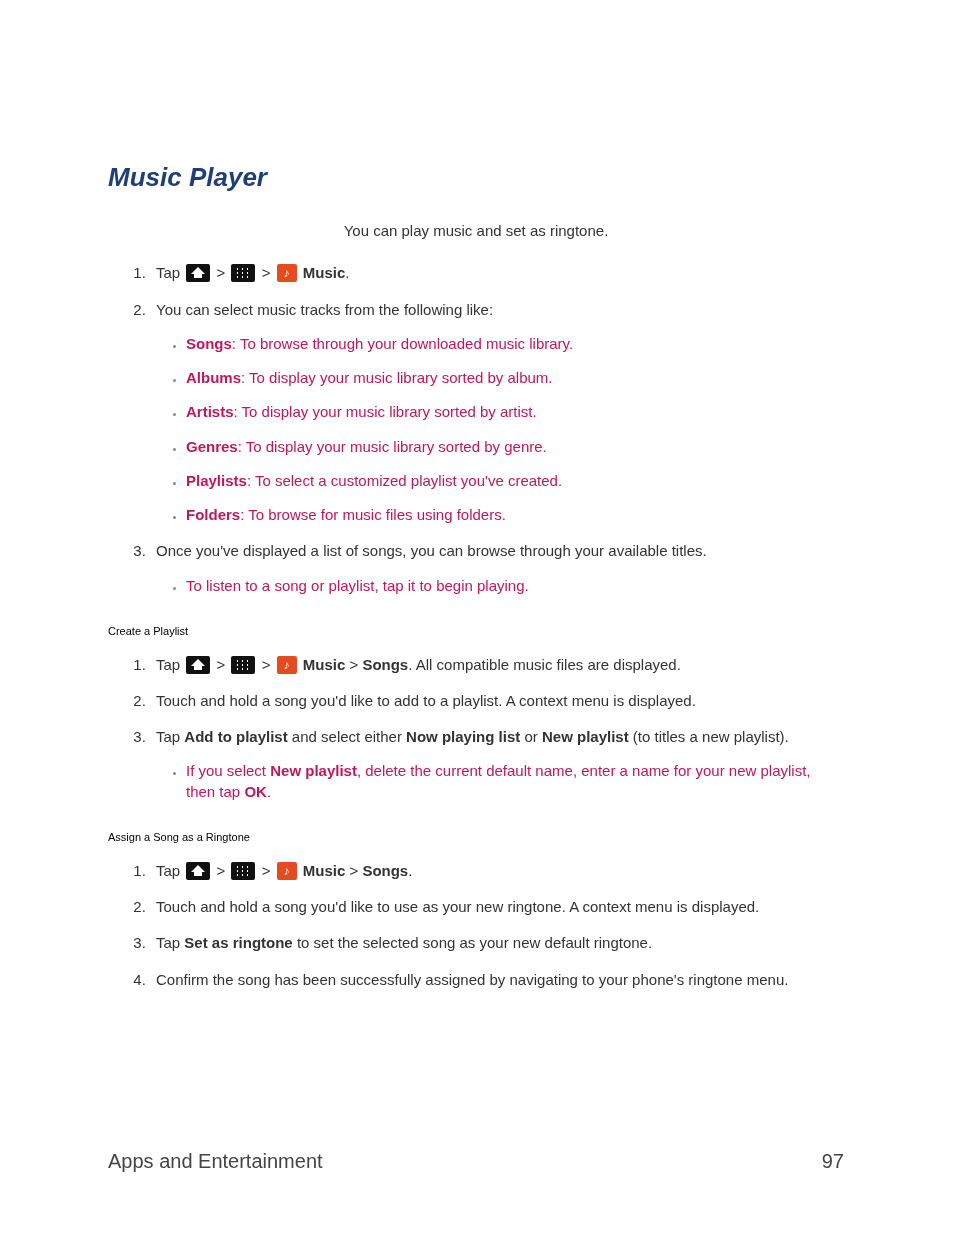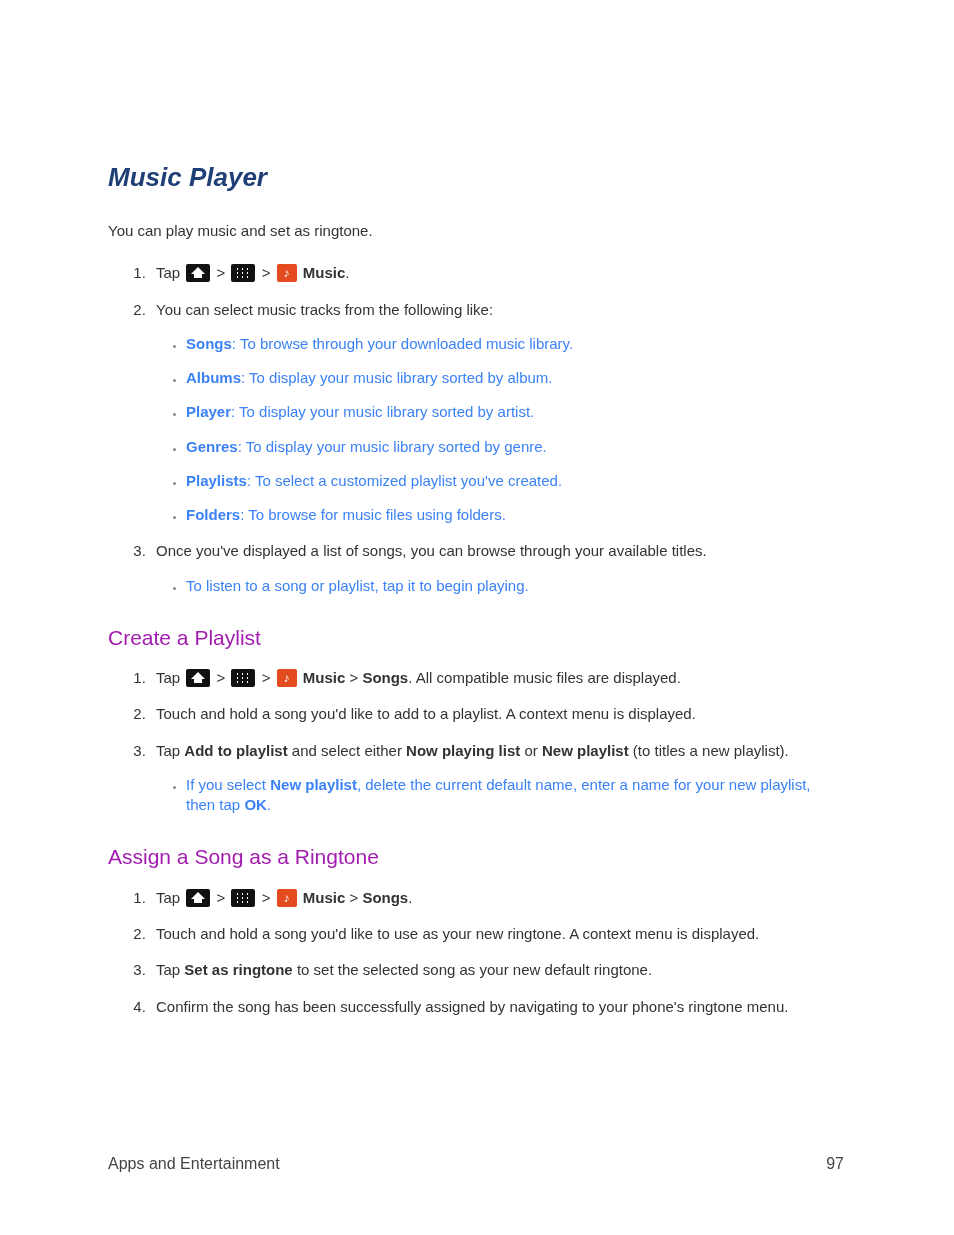--- a/index.html
+++ b/index.html
@@ -19,44 +19,45 @@
     line-height: 1.35;
   }
   h1.title {
     font-size: 26px;
     font-style: italic;
     color: #1f3f76;
     font-weight: 600;
     margin: 0 0 26px 0;
   }
   h2.sub {
-    font-size: 21px;
-    color: #a21caf;
+    font-size: 11px;
+    color: #000000;
     font-weight: 400;
     margin: 28px 0 12px 0;
   }
   p.intro {
     margin: 0 0 22px 0;
+    text-align: center;
   }
   ol.steps {
     margin: 16px;
     padding-left: 26px;
   }
   ol.steps > li {
     margin-bottom: 16px;
     padding-left: 6px;
   }
   ul.bullets {
     list-style-type: disc;
     margin: 14px 0 0 0;
     padding-left: 30px;
   }
   ul.bullets > li {
     margin-bottom: 14px;
-    color: #3b82f6;
+    color: #be185d;
   }
   ul.bullets > li::marker {
     color: #888;
     font-size: 11px;
   }
   .b { font-weight: 700; }
   .icon {
     display: inline-block;
     width: 24px;
     height: 18px;
@@ -119,21 +120,21 @@
   }
   .icon-menu::before { top: 4px; box-shadow: 0 4px 0 #fff; }
   .icon-menu::after { top: 12px; }
   .footer {
     position: absolute;
     left: 108px;
     right: 108px;
     bottom: 60px;
     display: flex;
     justify-content: space-between;
-    font-size: 16px;
+    font-size: 20px;
     color: #444;
   }
 </style>
 </head>
 <body>
 
 <div class="page">
 
   <h1 class="title">Music Player</h1>
 
@@ -146,21 +147,21 @@
       <span class="icon icon-apps"></span>
       <span>&gt;</span>
       <span class="icon icon-music"></span>
       <span class="b">Music</span><span>.</span>
     </li>
     <li>
       <span>You can select music tracks from the following like:</span>
       <ul class="bullets">
         <li><span class="b">Songs</span><span>: To browse through your downloaded music library.</span></li>
         <li><span class="b">Albums</span><span>: To display your music library sorted by album.</span></li>
-        <li><span class="b">Player</span><span>: To display your music library sorted by artist.</span></li>
+        <li><span class="b">Artists</span><span>: To display your music library sorted by artist.</span></li>
         <li><span class="b">Genres</span><span>: To display your music library sorted by genre.</span></li>
         <li><span class="b">Playlists</span><span>: To select a customized playlist you've created.</span></li>
         <li><span class="b">Folders</span><span>: To browse for music files using folders.</span></li>
       </ul>
     </li>
     <li>
       <span>Once you've displayed a list of songs, you can browse through your available titles.</span>
       <ul class="bullets">
         <li>To listen to a song or playlist, tap it to begin playing.</li>
       </ul>

